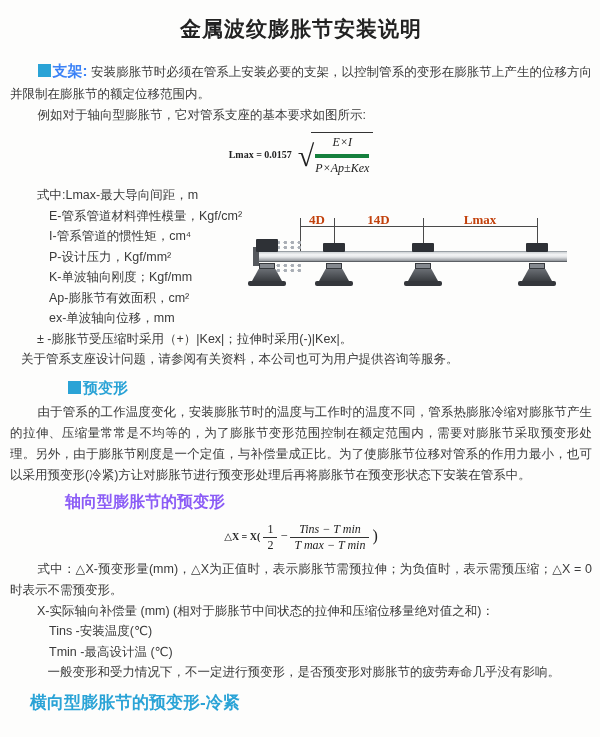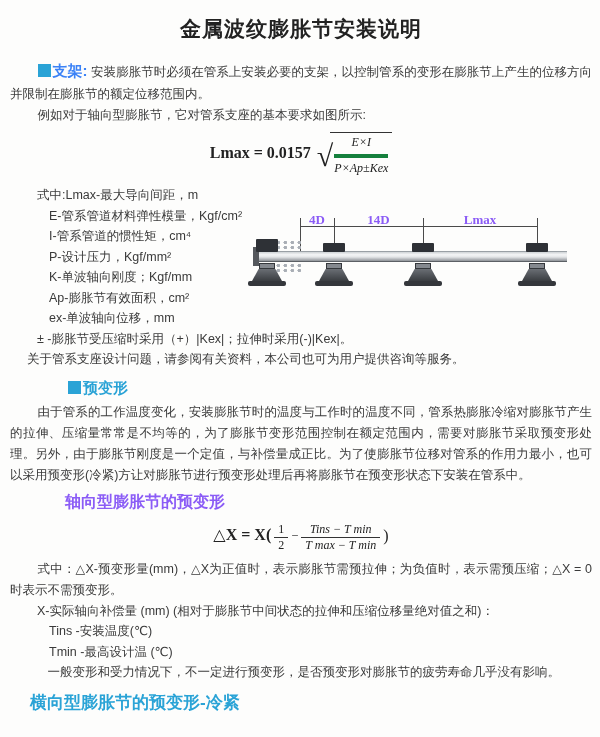--- a/index.html
+++ b/index.html
@@ -26,46 +26,46 @@
   .sec-label { font-size:15px; font-weight:bold; color:#3b82f6; }
 
   .sec-heading { font-size:15px; font-weight:bold; color:#2aa3d6; margin:6px 0 2px 10px;padding-left:48px; }
   .sub-heading { font-size:16px; font-weight:bold; color:#8b5cf6; margin:4px 0 4px 55px; }
   .sub-heading2 { font-size:17px; font-weight:bold; color:#2aa3d6; margin:6px 0 2px 20px; }
 
   
   .formula-row { text-align:center; font-family:"Liberation Serif","DejaVu Serif",serif; color:#222; }
   .f1 { margin:7px 0 6px 0; }
   .f2 { margin:6px 0 6px 0; }
-  .f-bold { font-weight:bold; font-size:16px; }
+  .f-bold { font-weight:bold; font-size:10px; }
   .f-it { font-style:italic; }
   .radical { font-size:30px; font-weight:200; vertical-align:middle; line-height:0.9; margin:0 -3px 0 6px; }
   .rstack {
     display:inline-block; vertical-align:middle; border-top:1.2px solid #333;
     font-size:12px; text-align:center; padding:0 4px;
   }
   .rstack .num { display:block; border-bottom:4px solid #15803d; padding:0 10px 1px 10px; }
   .rstack .den { display:block; padding-top:1px; }
   .frac { display:inline-block; vertical-align:middle; text-align:center; font-size:12px; line-height:1.25; margin:0 3px; }
   .frac .top { display:block; border-bottom:1px solid #333; padding:0 4px 0 4px; }
   .frac .bot { display:block; padding:0 4px; }
   .paren { font-size:16px; vertical-align:-1px; }
 
   
   .layout { position:relative; margin-top:2px; }
   .def-line { margin-left:27px; line-height:1.64; }
   .def-line.sub { margin-left:39px; }
-  .def-note { margin-left:17px; line-height:1.64; }
+  .def-note { margin-left:11px; line-height:1.64; }
 
   .diagram { position:absolute; left:237px; top:28px; width:355px; height:100px; }
   .dim-bar { position:absolute; top:13px; left:53px; width:237px; border-top:1px solid #4a4a4a; }
   .tick { position:absolute; top:5px; width:0; height:33px; border-left:1px solid #4a4a4a; }
   .dim-label {
     position:absolute; top:-4px; text-align:center;
-    font-family:"Liberation Serif","DejaVu Serif",serif; font-weight:bold; font-size:13px; color:#8b5cf6;
+    font-family:"Liberation Serif","DejaVu Serif",serif; font-weight:bold; font-size:13px; color:#c2410c;
     background:transparent;
   }
   .pipe {
     position:absolute; left:8px; top:38px; width:312px; height:11px;
     background:linear-gradient(#cfd3d6 0%, #f4f5f6 30%, #e4e6e8 55%, #8e9297 100%);
     border-top:1px solid #9aa0a5; border-bottom:1px solid #5c6065;
   }
   .bellows {
     position:absolute; left:22px; width:34px; height:10px;
     background-image:radial-gradient(circle at 2.2px 2.5px, #a9aeb5 1.6px, rgba(0,0,0,0) 1.9px);

